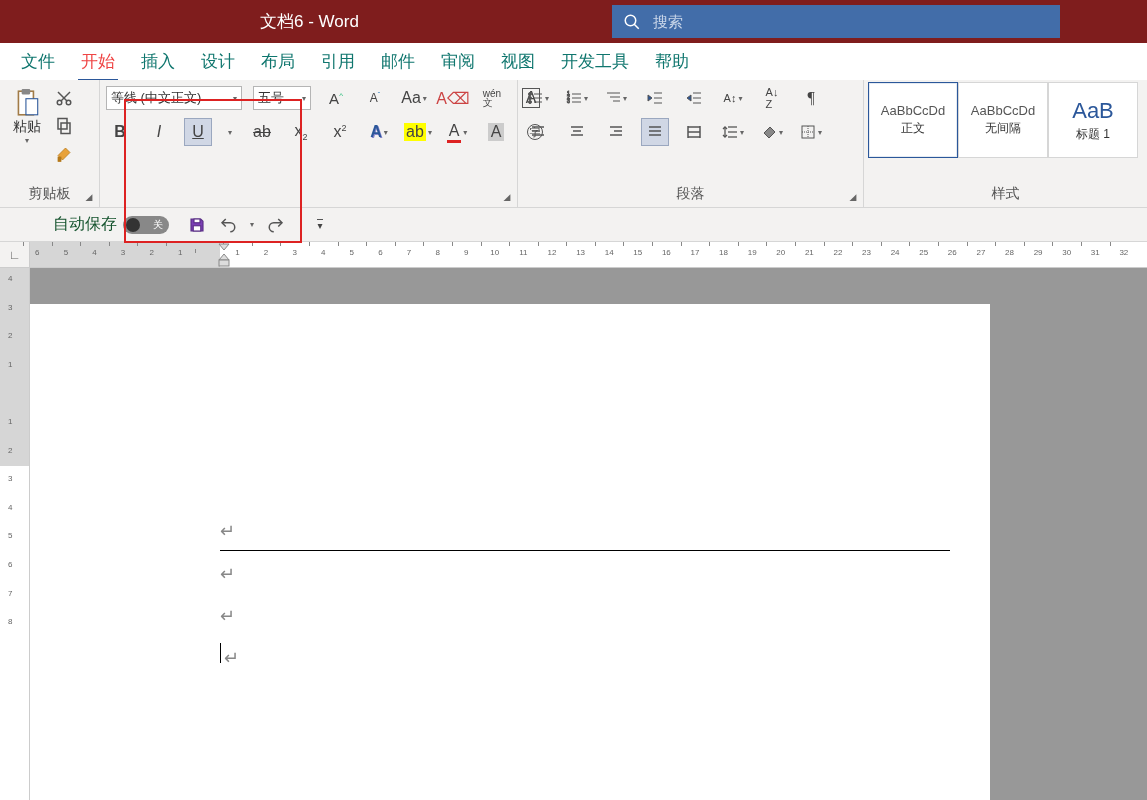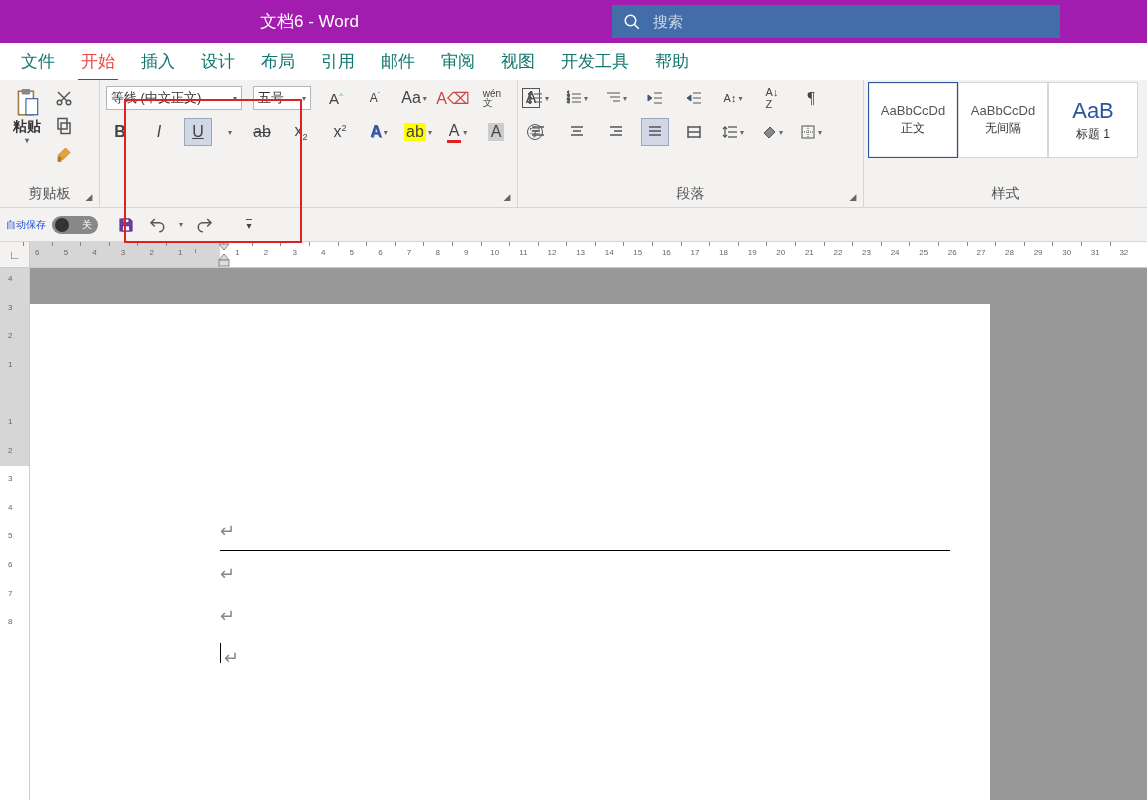--- a/index.html
+++ b/index.html
@@ -1,19 +1,19 @@
 <!DOCTYPE html>
 <html><head>
 <meta charset="utf-8">
 <style>
   * { box-sizing: border-box; margin: 0; padding: 0; font-family: "Microsoft YaHei", Arial, sans-serif; }
   body { width: 1147px; height: 800px; overflow: hidden; background: #fff; font-size: 13px; color: #333; }
   
   
-  .titlebar { height: 43px; background: #a21caf; display: flex; align-items: center; color: #fff; position: relative; }
+  .titlebar { height: 43px; background: #7f1d1d; display: flex; align-items: center; color: #fff; position: relative; }
   .title { position: absolute; left: 260px; font-size: 17px; }
   .searchbox { position: absolute; left: 612px; width: 448px; height: 33px; background: #426da9; display: flex; align-items: center; padding-left: 11px; }
   .searchbox input { background: transparent; border: none; color: #c9d6e9; font-size: 15px; margin-left: 12px; width: 370px; outline: none; }
   .searchbox input::placeholder { color: #c9d6e9; }
   
   
   .menutabs { height: 37px; display: flex; align-items: center; padding: 0 8px; gap: 0; border-bottom: 0; }
   .menutab { padding: 6px 13px 6px 13px; font-size: 17px; color: #0f766e; cursor: pointer; position: relative; }
   .menutab.active { color: #ef4444; }
   .menutab.active::after { content:""; position:absolute; left:10px; right:10px; bottom:-3px; height:3px; background:#2b579a; }
@@ -24,21 +24,21 @@
   .group-body { flex: 1; display: flex; padding: 4px 6px 0 6px; align-items: flex-start; }
   .group-label { height: 22px; text-align: center; font-size: 14px; color: #555; position: relative; }
   .group-launcher { position: absolute; right: 2px; bottom: 2px; width: 16px; height: 16px; font-size: 9px; color: #666; display:flex;align-items:center;justify-content:center; }
   .btnrow { display: flex; align-items: center; gap: 11px; }
   
   .iconbtn { width: 28px; height: 28px; display: flex; align-items: center; justify-content: center; cursor: pointer; font-size: 16px; color:#444; }
   .iconbtn svg { width: 18px; height: 18px; }
   .split::after { content:"▾"; font-size:8px; margin-left:2px; color:#666; }
   
   
-  .paste-big { width: 42px; height: 74px; display:flex; flex-direction:column; align-items:center; justify-content:flex-start; padding-top:4px; font-size:14px;font-weight:bold; }
+  .paste-big { width: 42px; height: 74px; display:flex; flex-direction:column; align-items:center; justify-content:flex-start; padding-top:4px; font-size:14px; }
   
   .clip-side { display:flex; flex-direction:column; gap:0px; margin-left:2px; }
   
   
   .font-name { width:136px; height:24px; border:1px solid #b5b5b5; background:#fff; font-size:13px; padding:0 4px; display:flex; align-items:center; justify-content:space-between;}
   .font-size { width:58px; height:24px; border:1px solid #b5b5b5; background:#fff; font-size:13px; padding:0 4px; display:flex; align-items:center; justify-content:space-between;}
   
   .u-active { background:#d0d7e5; border:1px solid #9aa7bf; }
   
   
@@ -47,21 +47,21 @@
   
   
   .styles-group { min-width: 270px; }
   .style-item { width: 90px; height: 76px; background:#fff; border:1px solid #d6d6d6; margin-right:0; display:flex; flex-direction:column; align-items:center; justify-content:center; font-size:11px; }
   .style-item.active { border:1px solid #2b579a; box-shadow: inset 0 0 0 1px #2b579a20; }
   .style-preview { font-size:13px; color:#555; margin-bottom:2px; letter-spacing:0;}
   .style-item.title1 .style-preview { font-size:22px; color:#2b579a; font-weight:300;}
   
   
   .qat { height: 34px; background:#f3f2f1; display:flex; align-items:center; padding:0 6px; gap:3px; border-bottom:1px solid #d6d6d6;}
-  .qat .label { font-size:10px; color:#1d4ed8; margin-right:3px;}
+  .qat .label { font-size:16px; color:#14532d; margin-right:3px;margin-left:47px;}
   .toggle { width:46px; height:18px; background:#888; border-radius:9px; position:relative; display:flex; align-items:center; }
   .toggle .knob { width:14px; height:14px; background:#333; border-radius:50%; margin-left:3px;}
   .toggle .txt { position:absolute; right:6px; font-size:10px; color:#fff;}
   
   
   .ruler-h { height: 26px; background:#fff; border-bottom:1px solid #ccc; position:relative; font-size:8px; color:#666; overflow:hidden;}
   .ruler-corner { position:absolute; left:0; top:0; width:30px; height:26px; background:#f3f2f1; border-right:1px solid #ccc; display:flex;align-items:center;justify-content:center; font-size:12px;}
   .ruler-nums { position:absolute; left:23px; top:6px; white-space:nowrap; letter-spacing:0;}
   .ruler-nums span { display:inline-block; width:28.6px; text-align:center; position:relative;}
   .ruler-nums span::before { content:""; position:absolute; left:0; top:-6px; width:1px; height:4px; background:#888;}

